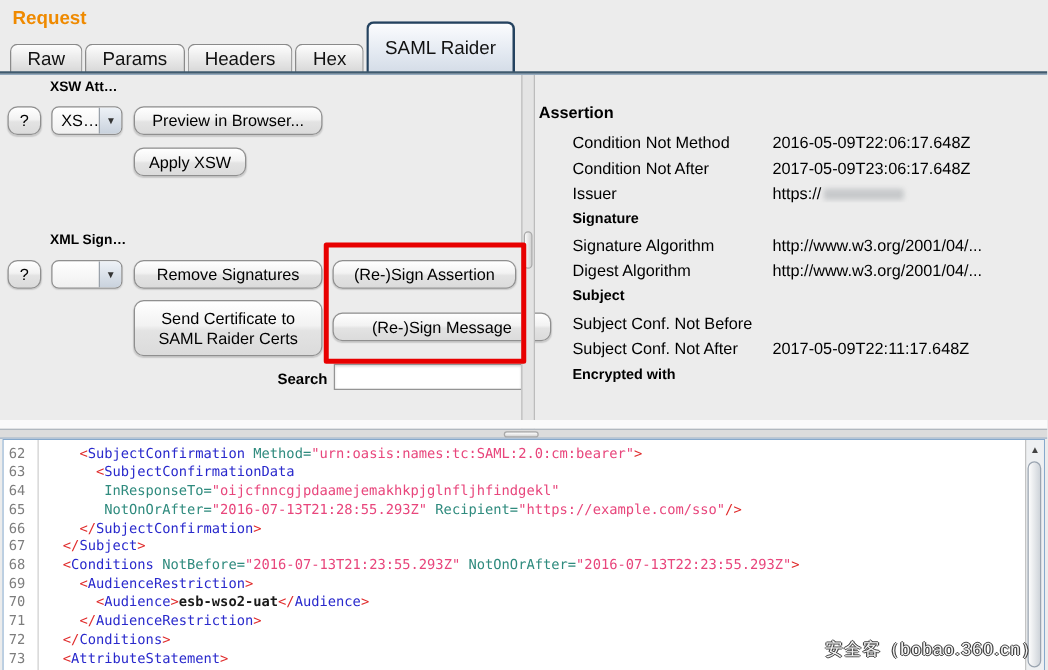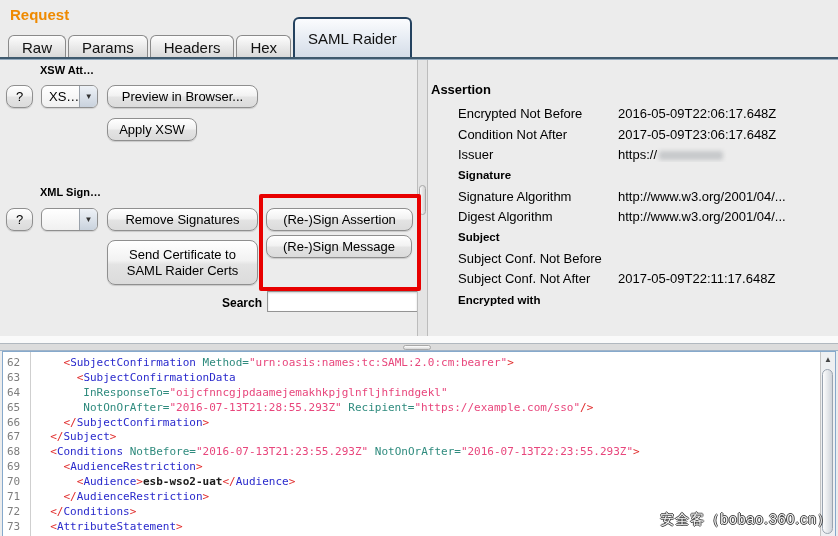--- a/index.html
+++ b/index.html
@@ -117,39 +117,39 @@
 
   <div class="seclabel" style="left:40px; top:186px;">XML Sign…</div>
   <div class="btn" style="left:6px; top:208px; width:27px; height:23px;">?</div>
   <div class="combo" style="left:41px; top:208px; width:57px; height:23px;">
     <span class="val"></span>
     <span class="arrow">▼</span>
   </div>
   <div class="btn" style="left:266px; top:208px; width:147px; height:23px;">(Re-)Sign Assertion</div>
   <div class="btn" style="left:107px; top:208px; width:151px; height:23px;">Remove Signatures</div>
   <div class="btn" style="left:107px; top:240px; width:151px; height:45px; padding:0 8px;">Send Certificate to SAML Raider Certs</div>
-  <div class="btn" style="left:266px; top:235px; width:146px; height:23px;">(Re-)Sign Message</div>
+  <div class="btn" style="left:266px; top:250px; width:175px; height:23px;">(Re-)Sign Message</div>
 
   <div class="redbox"></div>
 
   <div class="searchlabel" style="left:192px; top:296px; width:70px;">Search</div>
   <input class="searchinput" style="left: 267px; top: 291px; width: 151px; height: 21px;" placeholder="">
 
   <div class="vsplit">
     <div class="grip"></div>
   </div>
   <div class="upper-bottom-strip"></div>
   <div class="hsplit">
     <div class="grip"></div>
   </div>
 
   <div class="assertion-title">Assertion</div>
   <div class="arows">
       <div class="arow">
-        <div class="albl">Encrypted Not Before</div>
+        <div class="albl">Condition Not Method</div>
         <div class="aval">2016-05-09T22:06:17.648Z</div>
       </div>
       <div class="arow">
         <div class="albl">Condition Not After</div>
         <div class="aval">2017-05-09T23:06:17.648Z</div>
       </div>
       <div class="arow">
         <div class="albl">Issuer</div>
         <div class="aval">https://<span class="redacted"></span></div>
       </div>

